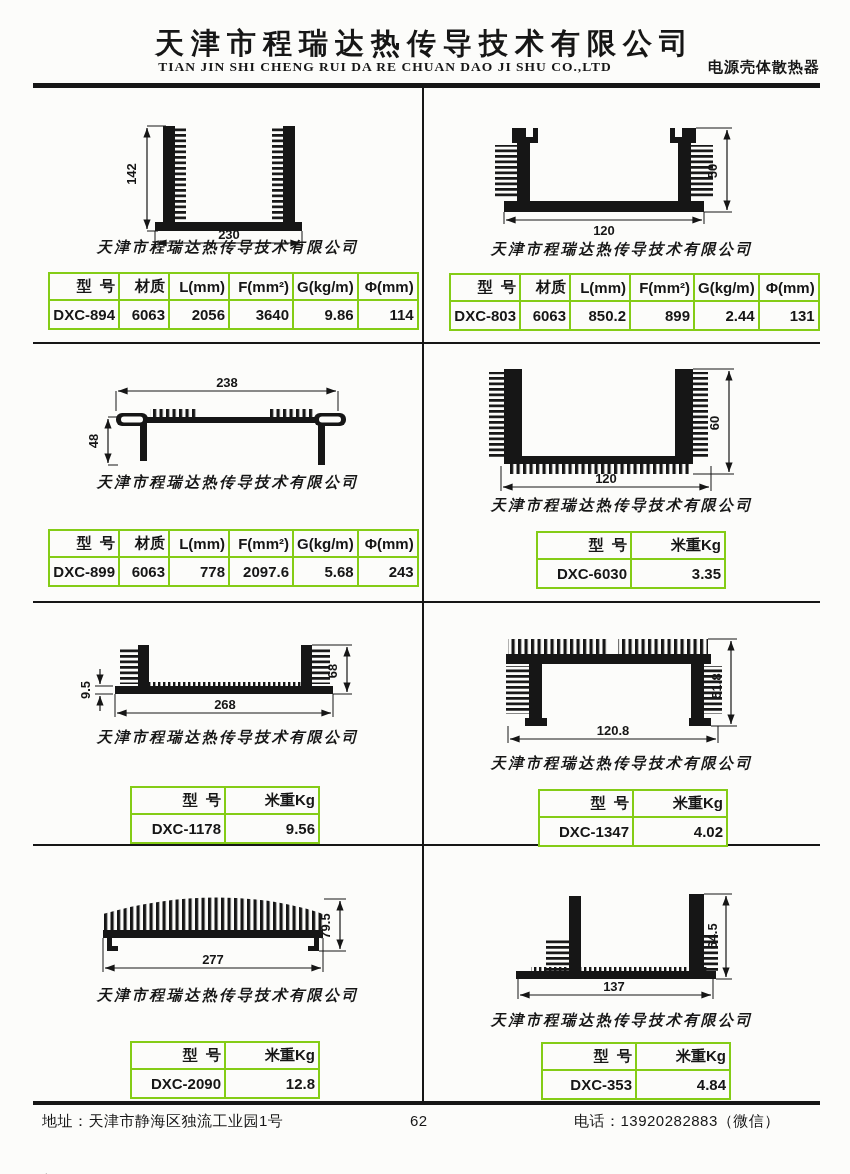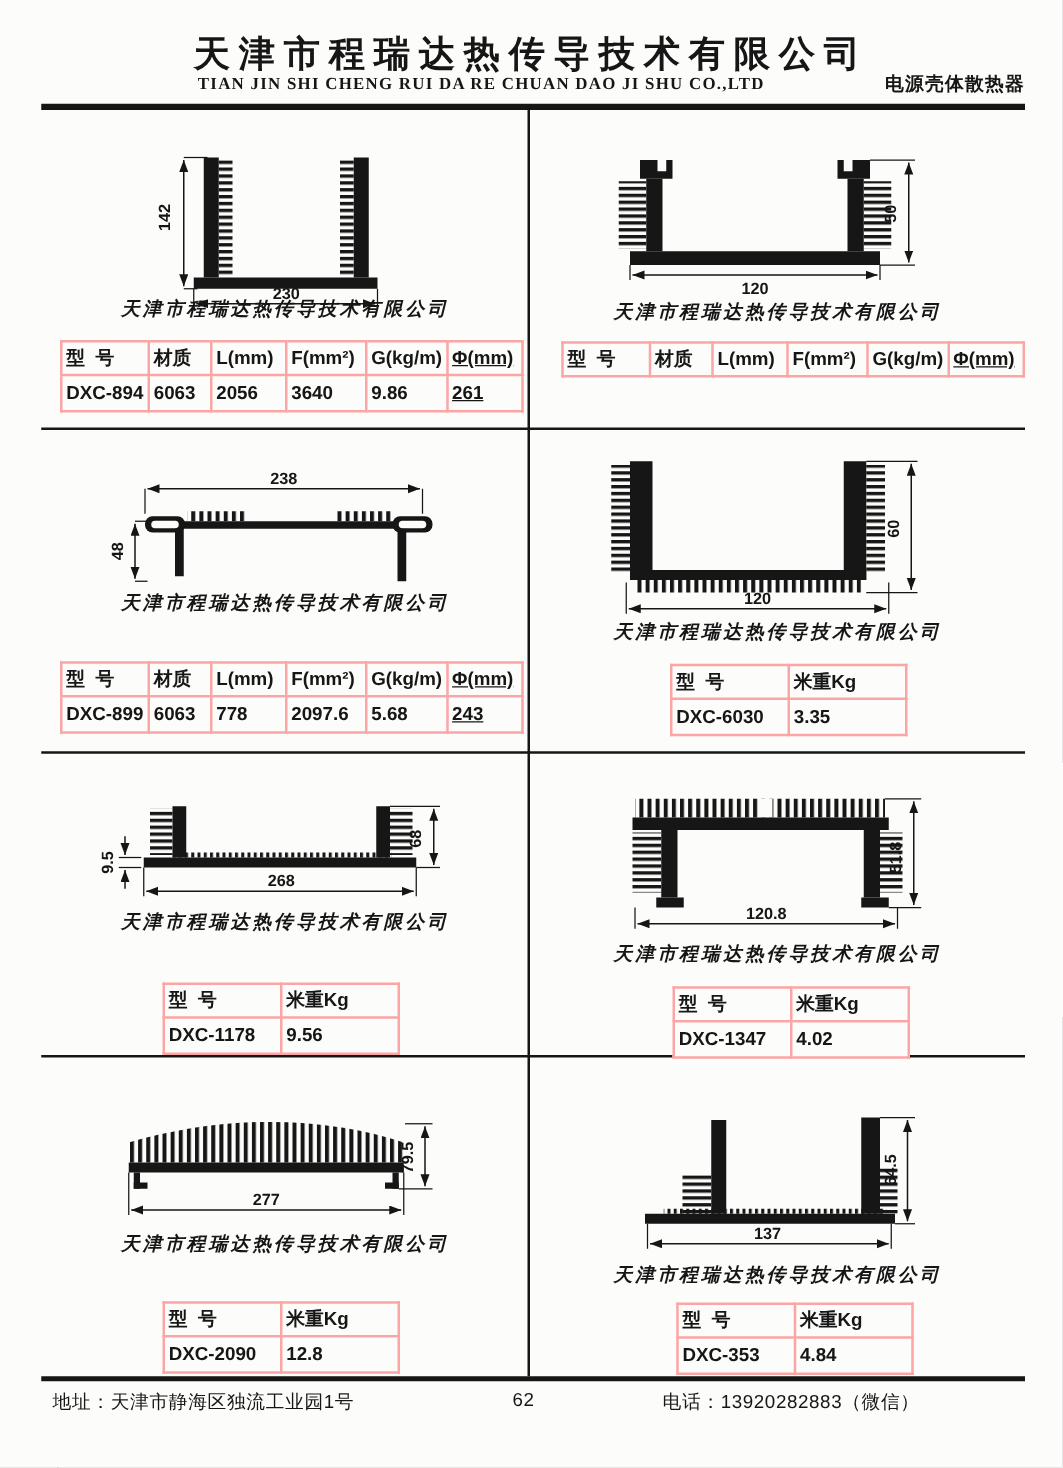--- a/index.html
+++ b/index.html
@@ -9,29 +9,29 @@
   .title{position:absolute;top:24px;left:0;right:0;text-align:center;
          font-size:29px;font-weight:bold;letter-spacing:7px;}
   .subtitle{position:absolute;top:59px;left:0;right:80px;text-align:center;
             font-family:"Liberation Serif",serif;font-size:13.5px;font-weight:bold;letter-spacing:1px;}
   .category{position:absolute;top:58px;right:30px;font-size:15px;font-weight:bold;letter-spacing:1px;}
   .sec{position:absolute;}
   .caption{position:absolute;left:0;right:0;text-align:center;
            font-family:"Liberation Serif",serif;font-style:italic;font-weight:bold;
            font-size:15px;letter-spacing:2.5px;}
   table{border-collapse:collapse;position:absolute;background:#fcfcfa;}
-  th,td{border:2px solid #fca5a5;text-align:left;padding:0 3px;white-space:pre;}
+  th,td{border:2px solid #84cc16;text-align:right;padding:0 3px;white-space:pre;}
   th{font-size:15px;font-weight:bold;height:25px;}
   td{font-size:15px;font-weight:600;height:27px;margin-left:48px;}
   .t6 th:nth-child(1),.t6 td:nth-child(1){width:62px;}
   .t6 th:nth-child(2),.t6 td:nth-child(2){width:42px;}
   .t6 th:nth-child(3),.t6 td:nth-child(3){width:52px;}
   .t6 th:nth-child(4),.t6 td:nth-child(4){width:56px;}
   .t6 th:nth-child(5),.t6 td:nth-child(5){width:56px;}
-  .t6 th:nth-child(6),.t6 td:nth-child(6){width:52px;text-decoration:underline;}
+  .t6 th:nth-child(6),.t6 td:nth-child(6){width:52px;}
   .t2 th,.t2 td{width:86px;}
   svg.draw{position:absolute;overflow:visible;}
   svg text{font-family:"Liberation Sans",sans-serif;font-size:13px;font-weight:bold;fill:#161616;}
   .ink{fill:#161616;}
   .dim{stroke:#161616;stroke-width:1.2;marker-start:url(#ar);marker-end:url(#ar);}
   .dima{stroke:#161616;stroke-width:1.2;marker-end:url(#ar);}
   .ext{stroke:#161616;stroke-width:1;}
   .footer-text{position:absolute;font-size:15px;letter-spacing:0.5px;}
 </style>
 </head>
@@ -93,21 +93,21 @@
         <th>F(mm²)</th>
         <th>G(kg/m)</th>
         <th>Φ(mm)</th>
       </tr>
       <tr>
         <td>DXC-894</td>
         <td>6063</td>
         <td>2056</td>
         <td>3640</td>
         <td>9.86</td>
-        <td>261</td>
+        <td>114</td>
       </tr>
     </tbody>
       </table>
   </div>
 
   <div class="sec" style="left:424px;top:86px;width:396px;height:256px;">
     <svg class="draw" style="left:55px;top:25px;" width="310" height="135" viewBox="0 0 310 135">
       <rect class="ink" x="33" y="17" width="26" height="15"></rect>
       <rect x="47" y="17" width="7" height="9" fill="#fcfcfa"></rect>
       <rect class="ink" x="38" y="32" width="13" height="58"></rect>
@@ -129,20 +129,28 @@
     <div class="caption" style="top:154px;">天津市程瑞达热传导技术有限公司</div>
     <table class="t6" style="left:25px;top:187px;">
       <tbody>
           <tr>
         <th>型  号</th>
         <th>材质</th>
         <th>L(mm)</th>
         <th>F(mm²)</th>
         <th>G(kg/m)</th>
         <th>Φ(mm)</th>
+      </tr>
+      <tr>
+        <td>DXC-803</td>
+        <td>6063</td>
+        <td>850.2</td>
+        <td>899</td>
+        <td>2.44</td>
+        <td>131</td>
       </tr>
     </tbody>
       </table>
   </div>
 
   <div class="sec" style="left:33px;top:344px;width:390px;height:181px;">
     <svg class="draw" style="left:55px;top:33px;" width="265" height="100" viewBox="0 0 265 100">
       <line class="ext" x1="28" y1="14" x2="28" y2="34"></line>
       <line class="ext" x1="250" y1="14" x2="250" y2="34"></line>
       <line class="dim" x1="30" y1="14" x2="248" y2="14"></line>
@@ -348,15 +356,15 @@
         <td>DXC-353</td>
         <td>4.84</td>
       </tr>
     </tbody>
       </table>
   </div>
 
   <div class="footer-text" style="left:42px;top:1112px;">地址：天津市静海区独流工业园1号</div>
   <div class="footer-text" style="left:42px;top:1172px;font-family:Liberation Mono, monospace;">邮箱：tjcrd168@163.com</div>
   <div class="footer-text" style="left:410px;top:1112px;">62</div>
-  <div class="footer-text" style="left:530px;top:1112px;">电话：13920282883（微信）</div>
+  <div class="footer-text" style="left:574px;top:1112px;">电话：13920282883（微信）</div>
 
 </div>
 
 </body></html>

